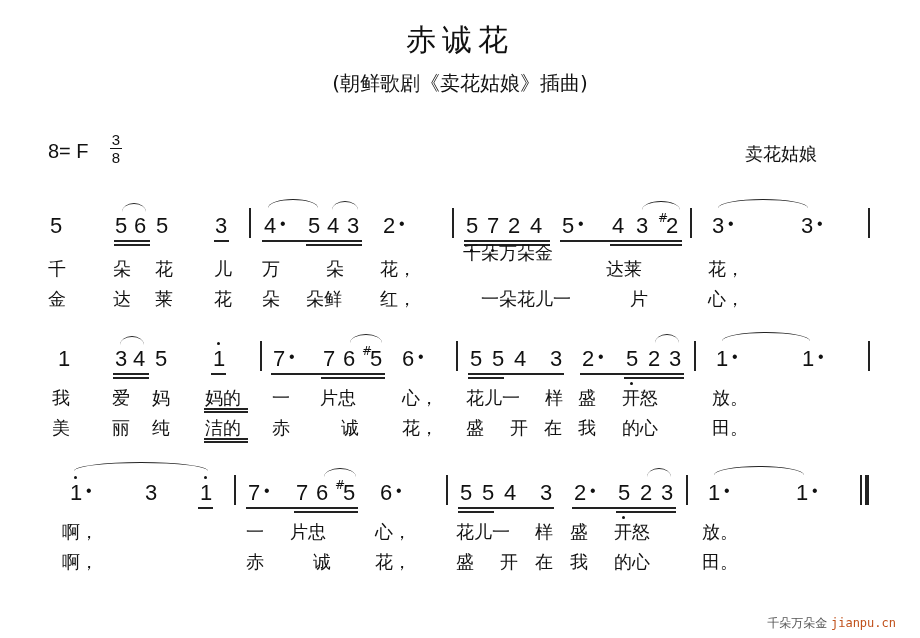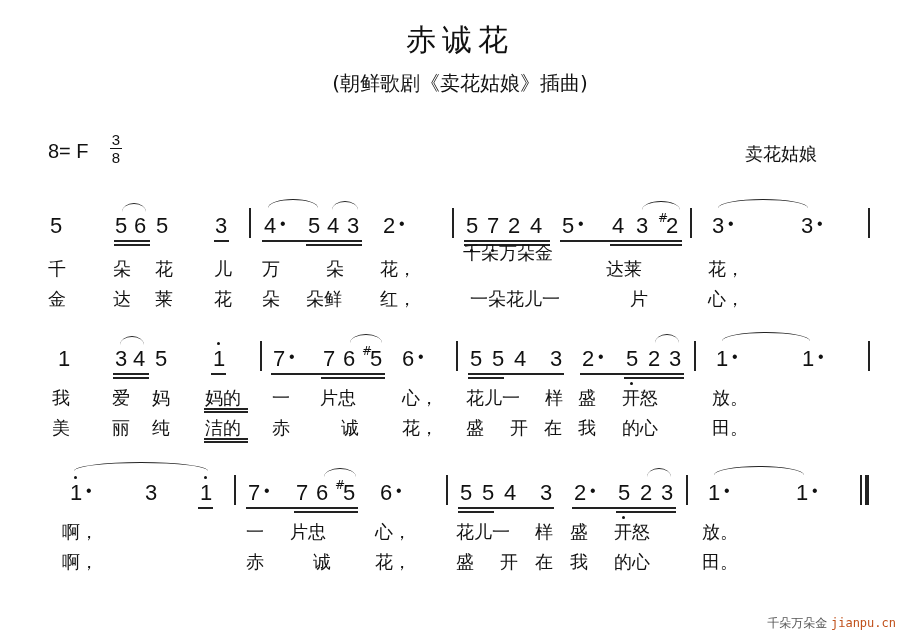--- a/index.html
+++ b/index.html
@@ -103,21 +103,21 @@
   <span class="abs lyric" style="left:606px; top:44px">达莱</span>
   <span class="abs lyric" style="left:708px; top:44px">花，</span>
 
   <span class="abs lyric" style="left:48px; top:74px">金</span>
   <span class="abs lyric" style="left:113px; top:74px">达</span>
   <span class="abs lyric" style="left:155px; top:74px">莱</span>
   <span class="abs lyric" style="left:214px; top:74px">花</span>
   <span class="abs lyric" style="left:262px; top:74px">朵</span>
   <span class="abs lyric" style="left:306px; top:74px">朵鲜</span>
   <span class="abs lyric" style="left:380px; top:74px">红，</span>
-  <span class="abs lyric" style="left:470px; top:74px">一朵花儿一</span>
+  <span class="abs lyric" style="left:481px; top:74px">一朵花儿一</span>
   <span class="abs lyric" style="left:630px; top:74px">片</span>
   <span class="abs lyric" style="left:708px; top:74px">心，</span>
 </div>
 
 <div class="sys" style="top:346px;">
   <span class="abs note" style="left:58px">1</span>
   <span class="abs note" style="left:115px">3</span>
   <span class="abs note" style="left:133px">4</span>
   <span class="abs note" style="left:155px">5</span>
   <span class="abs note" style="left:213px">1</span>

